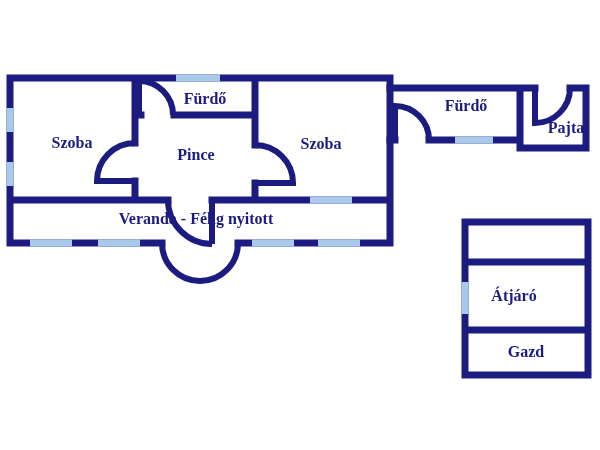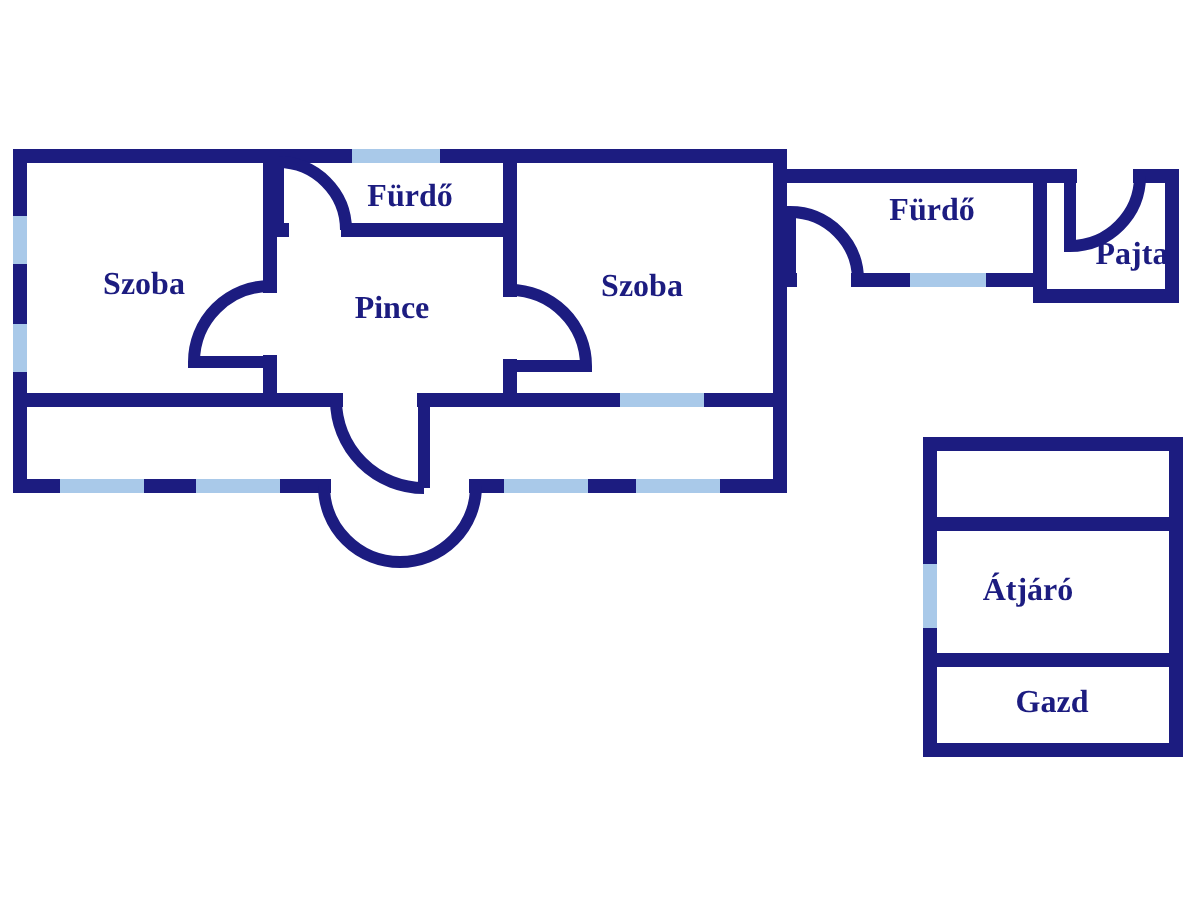--- a/index.html
+++ b/index.html
@@ -102,19 +102,20 @@
                M 310 200 H 352
                M 455 140 H 493
                M 465 282 V 314"></path>
     </g>
   </svg>
 
   <div class="room-label" style="left:72px;  top:143px">Szoba</div>
   <div class="room-label" style="left:205px; top:99px">Fürdő</div>
   <div class="room-label" style="left:196px; top:155px">Pince</div>
   <div class="room-label" style="left:321px; top:144px">Szoba</div>
+  <div class="room-label" style="left:196px; top:219px">Veranda - Félig nyitott</div>
   <div class="room-label" style="left:466px; top:106px">Fürdő</div>
   <div class="room-label" style="left:566px; top:128px">Pajta</div>
 
   <div class="room-label" style="left:514px; top:296px">Átjáró</div>
   <div class="room-label" style="left:526px; top:352px">Gazd</div>
 
 </div>
 
 </body></html>

